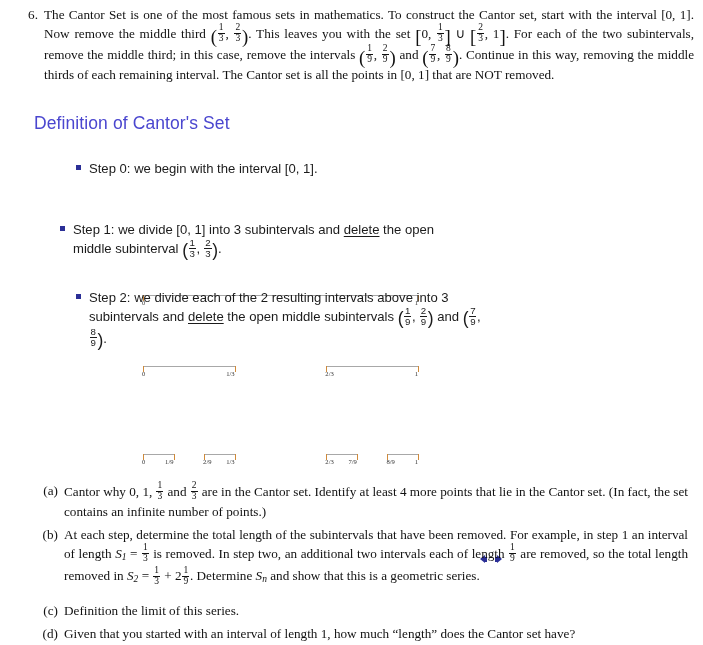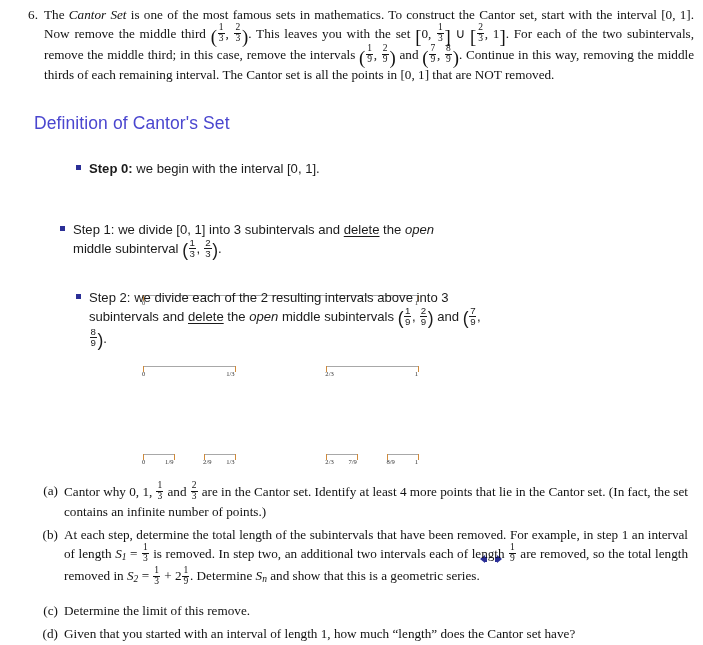--- a/index.html
+++ b/index.html
@@ -22,21 +22,21 @@
     text-justify:inter-word;
   }
   .prob .lbl{
     position:absolute;
     left:0;top:0;
     width:30px;
     text-align:right;
     font-family:"Liberation Serif", serif;
   }
   .prob .bdy{ margin-left:36px; display:block; }
-  .it{ font-style:italic; }
+  .it{ }
   
   .frac{
     display:inline-block;
     vertical-align:-0.42em;
     text-align:center;
     font-size:0.72em;
     line-height:1.04;
     margin:0 0.08em;
     position:relative;
     top:-0.08em;
@@ -129,21 +129,21 @@
   <span class="lbl">6.</span>
   <span class="bdy"><span>The </span><span class="it">Cantor Set</span><span> is one of the most famous sets in mathematics. To construct the Cantor set, start with the interval [0, 1]. Now remove the middle third </span><span class="big">(</span><span class="frac"><span class="nm">1</span><span class="dn">3</span></span>, <span class="frac"><span class="nm">2</span><span class="dn">3</span></span><span class="big">)</span><span>. This leaves you with the set </span><span class="big">[</span>0, <span class="frac"><span class="nm">1</span><span class="dn">3</span></span><span class="big">]</span> ∪ <span class="big">[</span><span class="frac"><span class="nm">2</span><span class="dn">3</span></span>, 1<span class="big">]</span><span>. For each of the two subintervals, remove the middle third; in this case, remove the intervals </span><span class="big">(</span><span class="frac"><span class="nm">1</span><span class="dn">9</span></span>, <span class="frac"><span class="nm">2</span><span class="dn">9</span></span><span class="big">)</span><span> and </span><span class="big">(</span><span class="frac"><span class="nm">7</span><span class="dn">9</span></span>, <span class="frac"><span class="nm">8</span><span class="dn">9</span></span><span class="big">)</span><span>. Continue in this way, removing the middle thirds of each remaining interval. The Cantor set is all the points in [0, 1] that are NOT removed.</span></span>
 </div>
 
 <div id="slide">
 
   <div id="slide-title">Definition of Cantor's Set</div>
 
   <div class="sbullet" style="left:76px;top:57px;width:420px;">
     <span class="sq"></span>
-    <span class="txt"><b style="font-weight:bold">Step 0:</b><span> we begin with the interval [0, 1].</span></span>
+    <span class="txt"><b style="font-weight:normal">Step 0:</b><span> we begin with the interval [0, 1].</span></span>
   </div>
   <div class="fig" id="fig0" style="left:143px;top:192px;width:275px;">
       <span class="seg" style="left: 0px; width: 275px;"></span>
       <span class="tick" style="left: 0px;"></span>
       <span class="tk l" style="left: 0px;">0</span>
       <span class="tick" style="left: 275px;"></span>
       <span class="tk r" style="left: 275px;">1</span>
     </div>
 
   <div class="sbullet" style="left:60px;top:118px;width:400px;">
@@ -204,19 +204,19 @@
   <span class="bdy"><span>Cantor why 0, 1, </span><span class="frac"><span class="nm">1</span><span class="dn">3</span></span><span> and </span><span class="frac"><span class="nm">2</span><span class="dn">3</span></span><span> are in the Cantor set. Identify at least 4 more points that lie in the Cantor set. (In fact, the set contains an infinite number of points.)</span></span>
 </div>
 
 <div class="prob" style="left:28px;top:526px;width:660px;">
   <span class="lbl">(b)</span>
   <span class="bdy"><span>At each step, determine the total length of the subintervals that have been removed. For example, in step 1 an interval of length </span><span class="mvar">S</span><span class="sub mvar">1</span><span> = </span><span class="frac"><span class="nm">1</span><span class="dn">3</span></span><span> is removed. In step two, an additional two intervals each of length </span><span class="frac"><span class="nm">1</span><span class="dn">9</span></span><span> are removed, so the total length removed in </span><span class="mvar">S</span><span class="sub mvar">2</span><span> = </span><span class="frac"><span class="nm">1</span><span class="dn">3</span></span><span> + 2</span><span class="frac"><span class="nm">1</span><span class="dn">9</span></span><span>. Determine </span><span class="mvar">S</span><span class="sub mvar">n</span><span> and show that this is a geometric series.</span></span>
 </div>
 
 <div class="prob" style="left:28px;top:602px;width:660px;">
   <span class="lbl">(c)</span>
-  <span class="bdy">Determine the limit of this remove.</span>
+  <span class="bdy">Definition the limit of this series.</span>
 </div>
 
 <div class="prob" style="left:28px;top:625px;width:660px;">
   <span class="lbl">(d)</span>
   <span class="bdy">Given that you started with an interval of length 1, how much “length” does the Cantor set have?</span>
 </div>
 
 </body></html>

